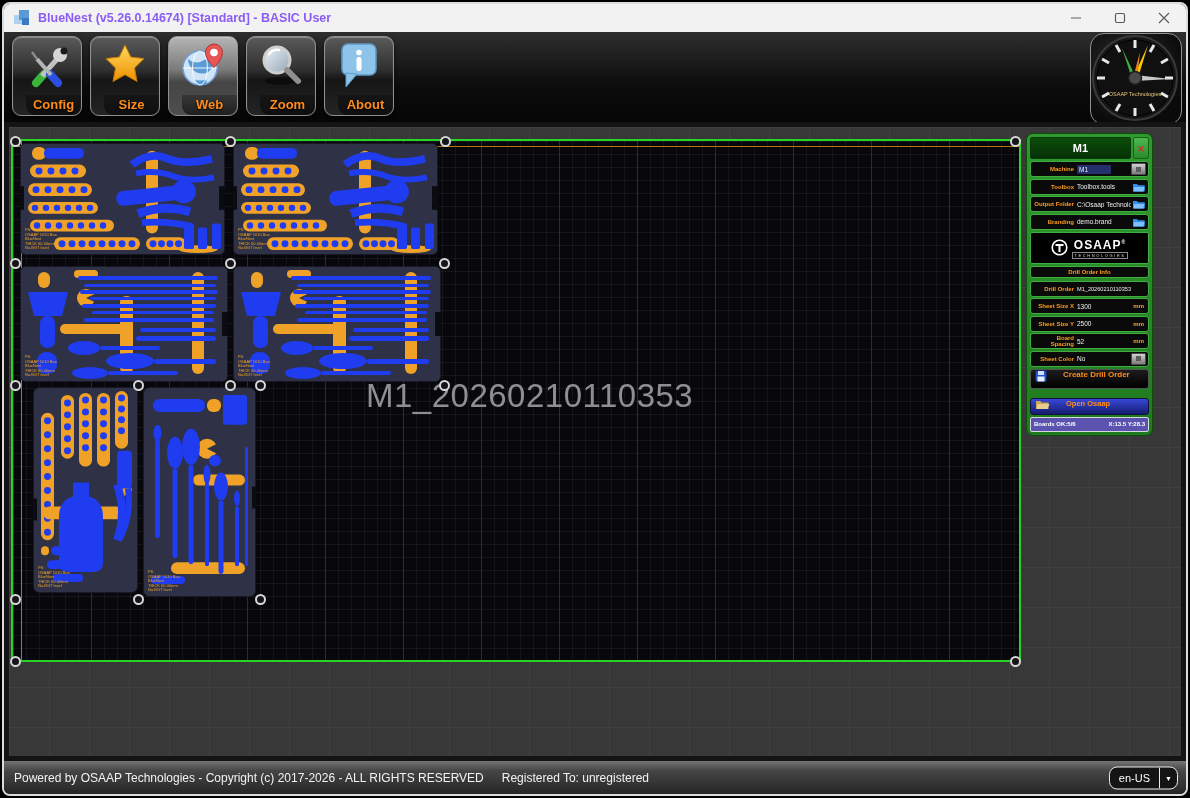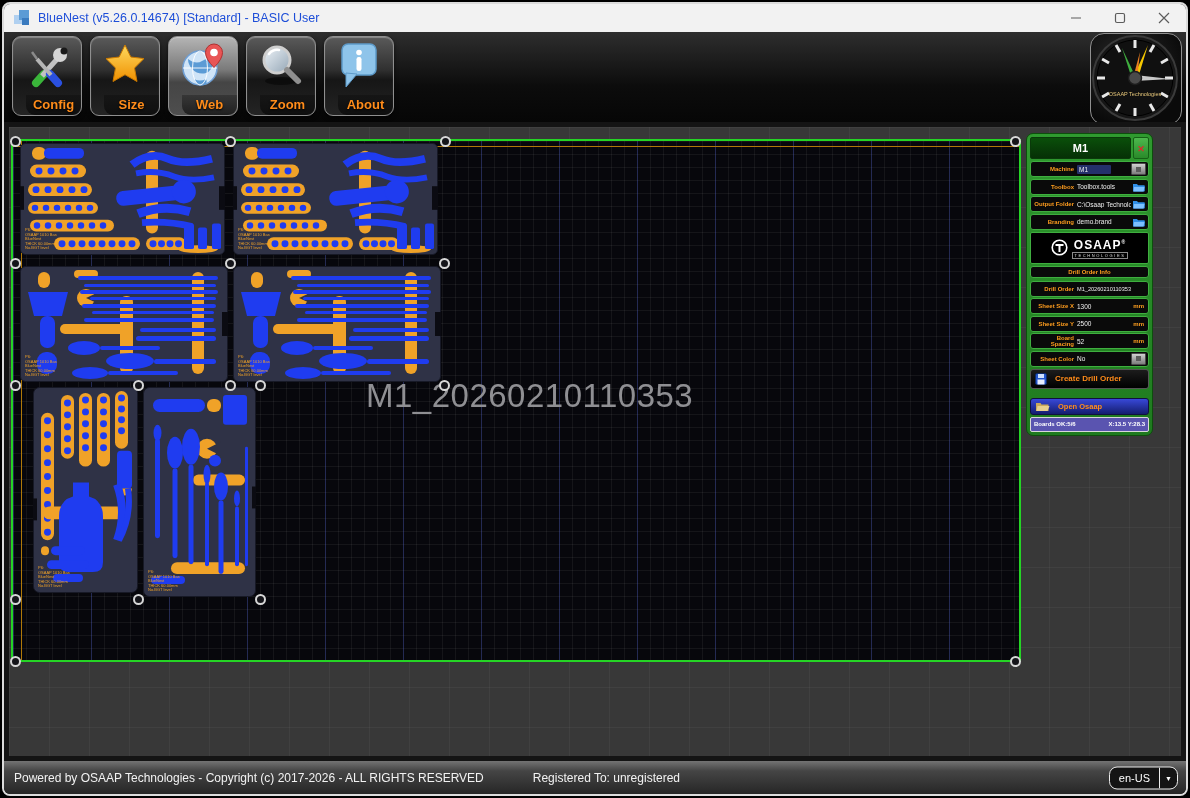--- a/index.html
+++ b/index.html
@@ -1,21 +1,21 @@
 <!DOCTYPE html>
 <html><head>
 <meta charset="utf-8">
 <style>
   html,body{margin:0;padding:0;background:#000;width:1190px;height:798px;overflow:hidden;
     font-family:"Liberation Sans",sans-serif;-webkit-font-smoothing:antialiased;}
   .window{position:absolute;inset:2px;border:2px solid #dcdcdc;border-radius:8px;overflow:hidden;background:#101010;}
 
   
   .titlebar{position:absolute;top:0;left:0;right:0;height:28px;background:#f2f2f2;display:flex;align-items:center;padding-left:10px;gap:8px;}
-  .titlebar .title{font-size:12.5px;color:#1d4ed8;}
+  .titlebar .title{font-size:12.5px;color:#8b5cf6;font-weight:bold;}
   .win-controls{position:absolute;right:0;top:0;height:28px;display:flex;}
   .win-btn{width:44px;height:28px;display:flex;align-items:center;justify-content:center;}
   .win-btn svg{display:block;}
 
   
   .toolbar{position:absolute;top:28px;left:0;right:0;height:90px;background:linear-gradient(#2e2e2e,#0c0c0c 60%,#060606);}
   .tb-btn{position:absolute;top:4px;width:68px;height:78px;border-radius:9px;border:1px solid #8f8f8f;
     background:linear-gradient(#5a5a5a 0%,#303030 42%,#161616 55%,#242424 100%);
     box-shadow:inset 0 1px 1px rgba(255,255,255,.3),0 2px 4px rgba(0,0,0,.6);}
   .tb-btn.active{background:linear-gradient(#b5b5b5 0%,#7a7a7a 42%,#454545 58%,#4e4e4e 100%);}
@@ -64,33 +64,33 @@
   .ddbtn i{display:block;width:5px;height:5px;background:#5c5c5c;}
   .browse{flex:none;width:15px;display:flex;justify-content:center;}
   .brandbox{background:#000;border:1px solid #3fae3f;border-radius:2px;height:30px;margin:2px 0;
     display:flex;align-items:center;justify-content:center;gap:4px;}
   .btxt{display:flex;flex-direction:column;align-items:center;}
   .bname{color:#fff;font-weight:bold;font-size:12px;letter-spacing:1px;line-height:12px;}
   .bname sup{font-size:5px;}
   .bsub{color:#ddd;font-size:4px;letter-spacing:1.6px;border:1px solid #8a8a8a;padding:0 2px;margin-top:1px;}
   .sect{background:#0a0a0a;border:1px solid #3fae3f;border-radius:3px;height:10px;line-height:10px;
     text-align:center;color:#ff9d1e;font-size:6px;font-weight:bold;margin:2.5px 0;}
-  .pbtn{display:flex;align-items:center;gap:8px;border-radius:3px;margin:2px 0;padding:0 4px;}
+  .pbtn{display:flex;gap:16px;border-radius:3px;margin:2px 0;padding:0 4px;}
   .pbtn .t{color:#ff8c1a;font-weight:bold;}
   .pbtn.create{height:18px;background:linear-gradient(#1c1c1c,#000);border:1px solid #555;}
   .pbtn.create .t{font-size:8px;}
   .pbtn.open{height:15px;background:linear-gradient(#3848d8,#141d6e);border:1px solid #101040;}
   .pbtn.open .t{font-size:7.5px;}
   .panel-gap{height:5px;}
   .pstatus{height:13px;background:#5a54b0;border:1px solid #d8d8d8;border-radius:2px;display:flex;
     align-items:center;justify-content:space-between;padding:0 3px;color:#fff;font-size:6px;font-weight:bold;}
 
   
   .statusbar{position:absolute;bottom:0;left:0;right:0;height:33px;
-    background:linear-gradient(180deg,#747474 0,#454545 30%,#262626 100%);display:flex;align-items:center;padding-left:10px;gap:31px;}
+    background:linear-gradient(180deg,#747474 0,#454545 30%,#262626 100%);display:flex;align-items:center;padding-left:10px;}
   .statusbar .sb-text{color:#f2f2f2;font-size:12px;}
   .statusbar .sb-reg{color:#f2f2f2;font-size:12px;margin-left:18px;}
   .lang{position:absolute;right:8px;top:50%;transform:translateY(-50%);display:flex;align-items:stretch;height:21px;
     background:#141414;border:1px solid #ececec;border-radius:8px;overflow:hidden;}
   .lang .txt{padding:0 9px;font-size:11px;color:#fff;display:flex;align-items:center;}
   .lang .arrow{width:17px;border-left:1px solid #ececec;display:flex;align-items:center;justify-content:center;color:#fff;font-size:7px;}
 </style>
 </head>
 <body>
 

